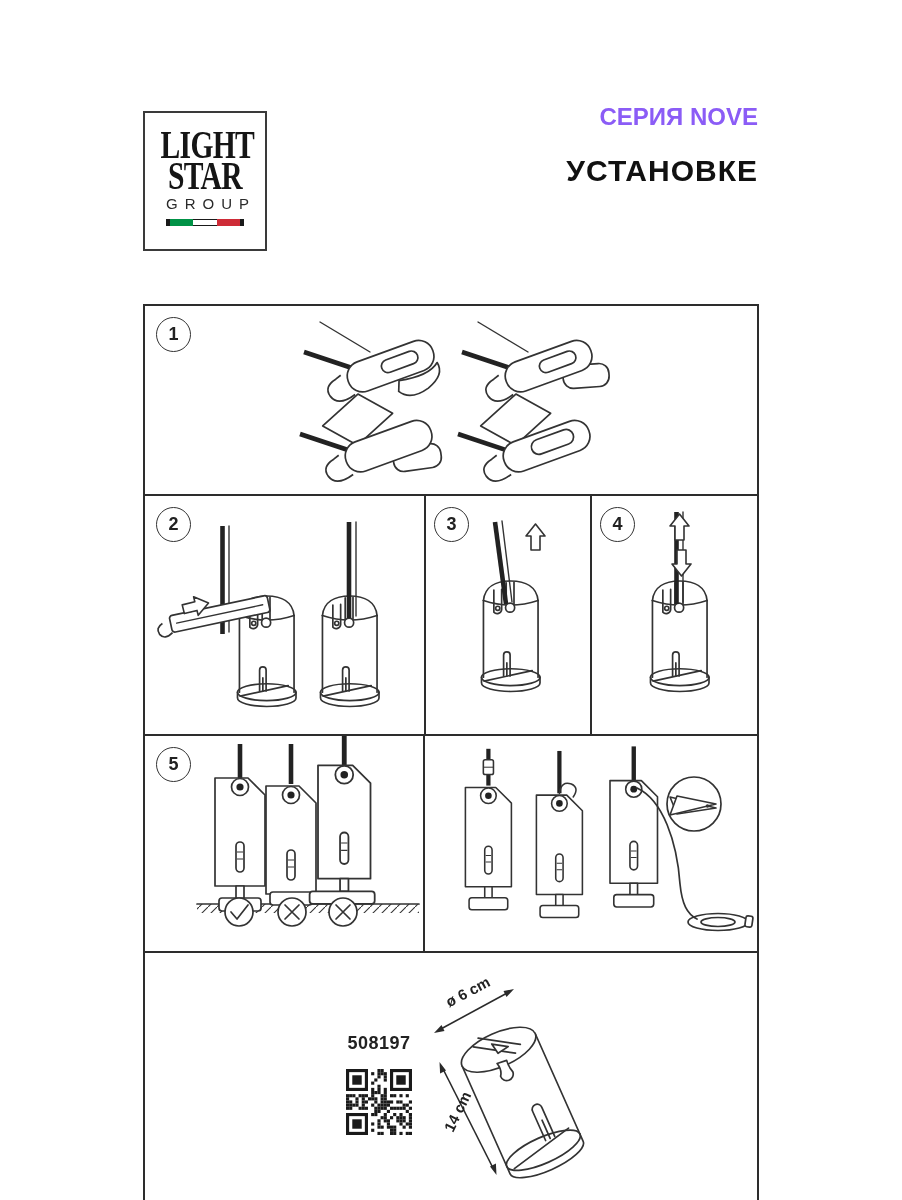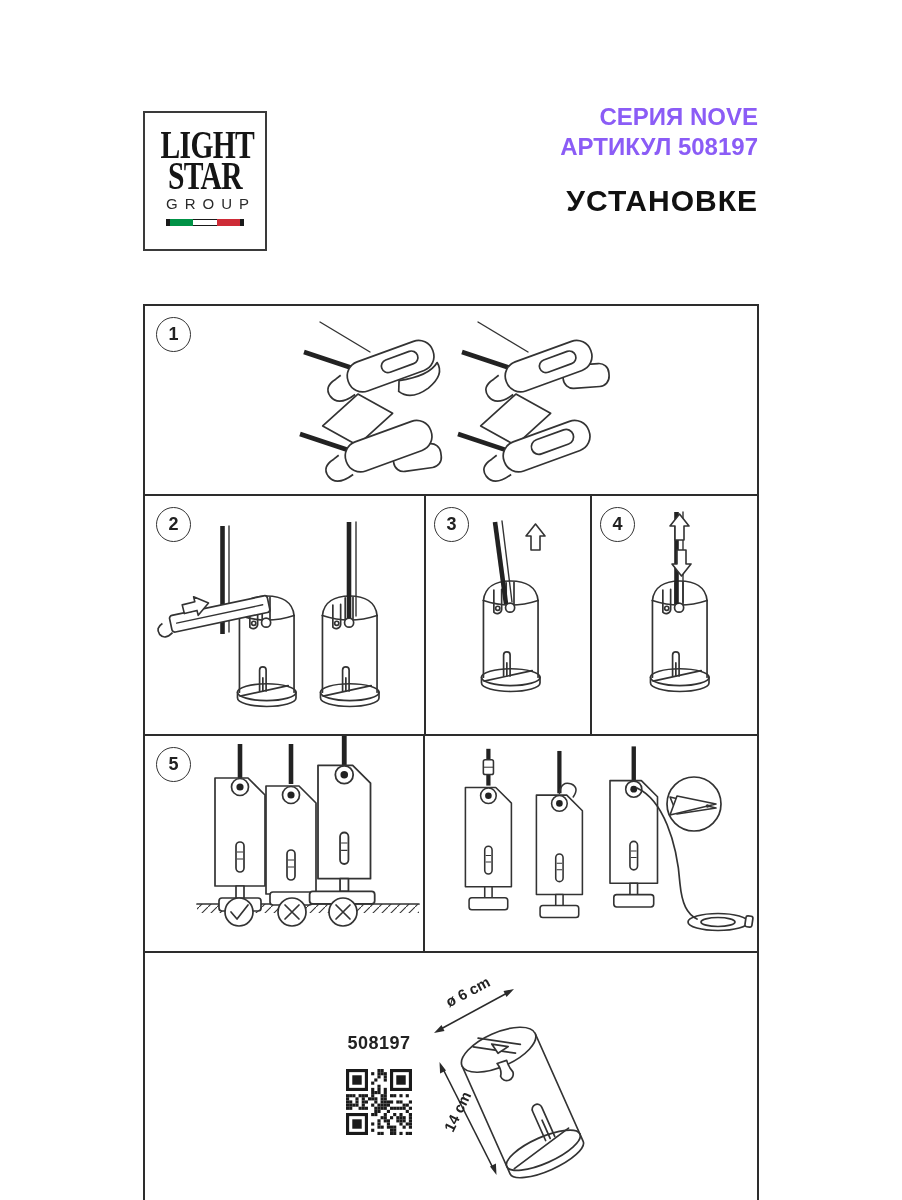--- a/index.html
+++ b/index.html
@@ -71,21 +71,20 @@
       <div class="cap"></div>
       <div class="green"></div>
       <div class="white"></div>
       <div class="red"></div>
       <div class="cap"></div>
     </div>
   </div>
 
   <div class="title-block">
     <div class="t-line">СЕРИЯ NOVE</div>
-    <div class="t-line">АРТИКУЛ 508197</div>
     <div class="t-gap"></div>
     <div class="t-big">УСТАНОВКЕ</div>
   </div>
 
   <div class="sheet">
 
     <svg width="0" height="0" style="position:absolute">
       <defs>
         <g id="cylg">
           <path class="s-l2" d="M13,50 C15,29 32,20 55,20 C78,20 95,29 97,50"></path>

